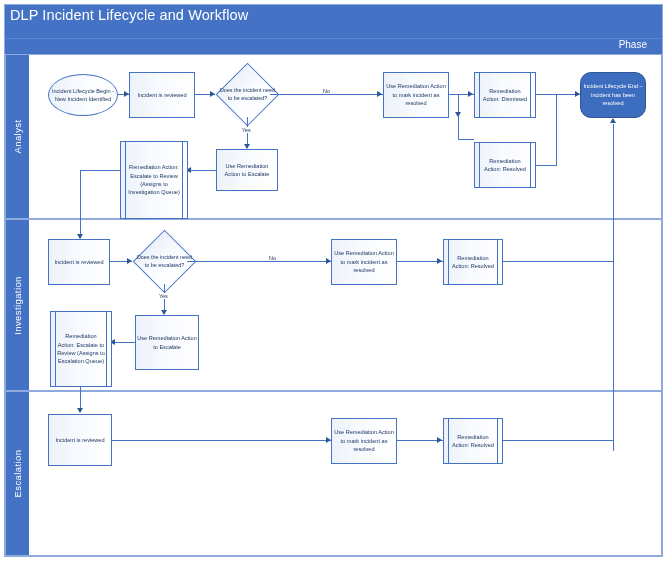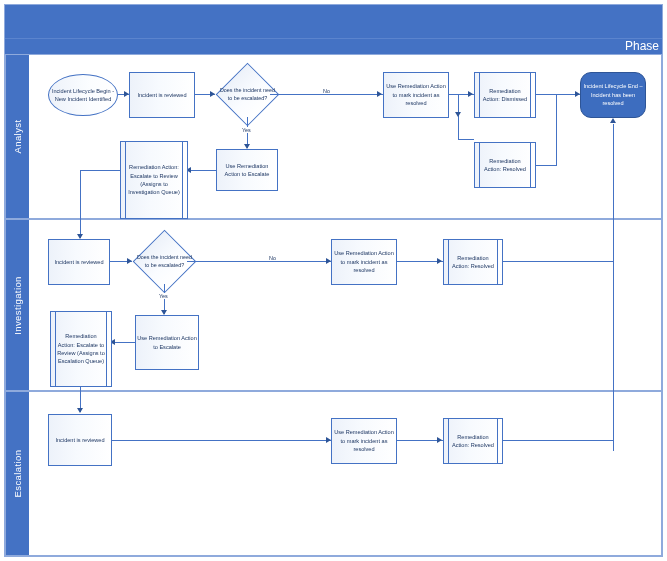--- a/index.html
+++ b/index.html
@@ -12,21 +12,21 @@
 
   
   #titlebar{position:absolute;left:5px;top:5px;width:657px;height:33px;
             background:#4472C4;box-sizing:border-box;}
   #titletext{position:absolute;left:10px;top:7px;color:#ffffff;
              font-size:14.5px;letter-spacing:.1px;white-space:nowrap;}
 
   
   #phasebar{position:absolute;left:5px;top:38px;width:657px;height:16px;
             background:#4472C4;border-top:1px solid #5B84CE;box-sizing:border-box;}
-  #phasetext{position:absolute;right:8px;top:39px;color:#ffffff;font-size:12px;}
+  #phasetext{position:absolute;right:20px;top:39px;color:#ffffff;font-size:10px;}
 
   
   .lane{position:absolute;left:5px;box-sizing:border-box;
         border:1px solid #8FAADC;background:#ffffff;}
   .lanehdr{position:absolute;left:0;top:0;width:23px;height:100%;
            background:#4472C4;box-sizing:border-box;}
   .lanelabel{position:absolute;left:0;top:0;width:100%;height:100%;
              display:flex;align-items:center;justify-content:center;}
   .lanelabel span{color:#ffffff;font-size:9.5px;letter-spacing:.4px;
                   white-space:nowrap;transform:rotate(-90deg);}
@@ -76,20 +76,21 @@
           padding:0 1px;}
 </style>
 </head>
 <body>
 
 <div id="page">
 
   <div id="frame"></div>
 
   <div id="titlebar"></div>
+  <div id="titletext">DLP Incident Lifecycle and Workflow</div>
 
   <div id="phasebar"></div>
   <div id="phasetext">Phase</div>
 
   <div class="lane" style="top:54px;height:165px;width:657px;">
     <div class="lanehdr">
       <div class="lanelabel">
           <span>Analyst</span>
         </div>
     </div>

